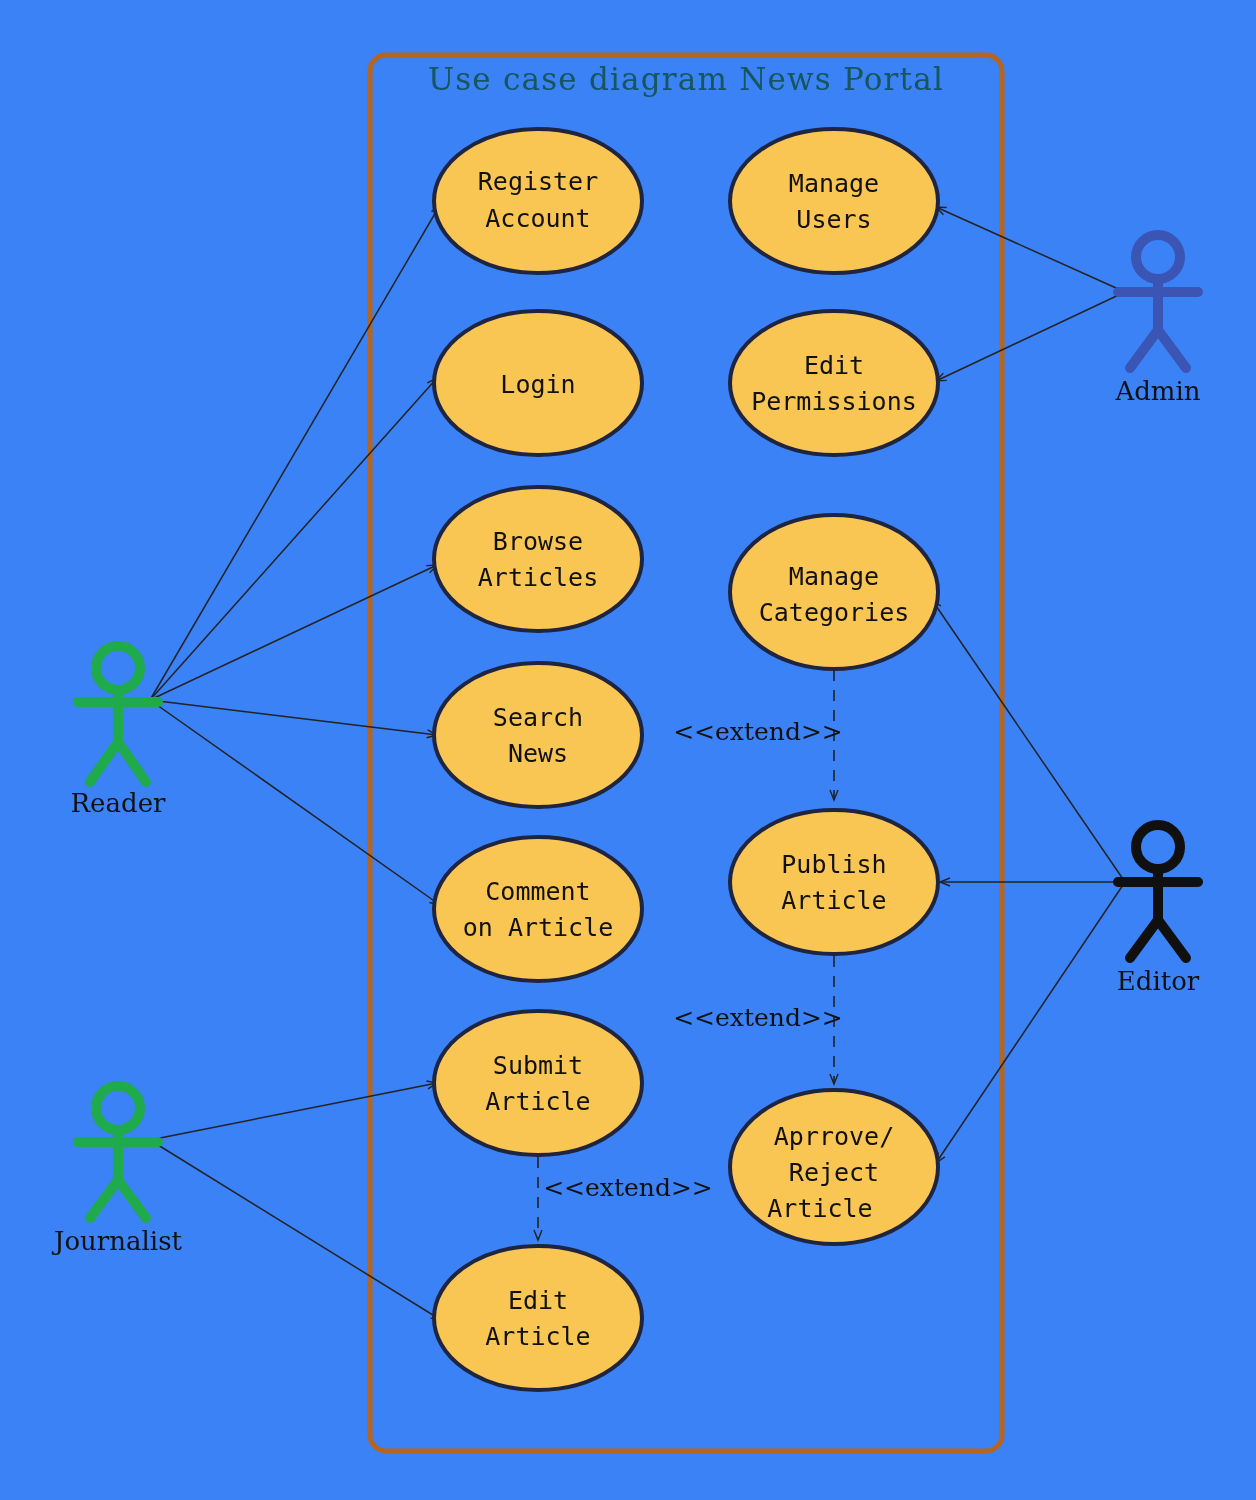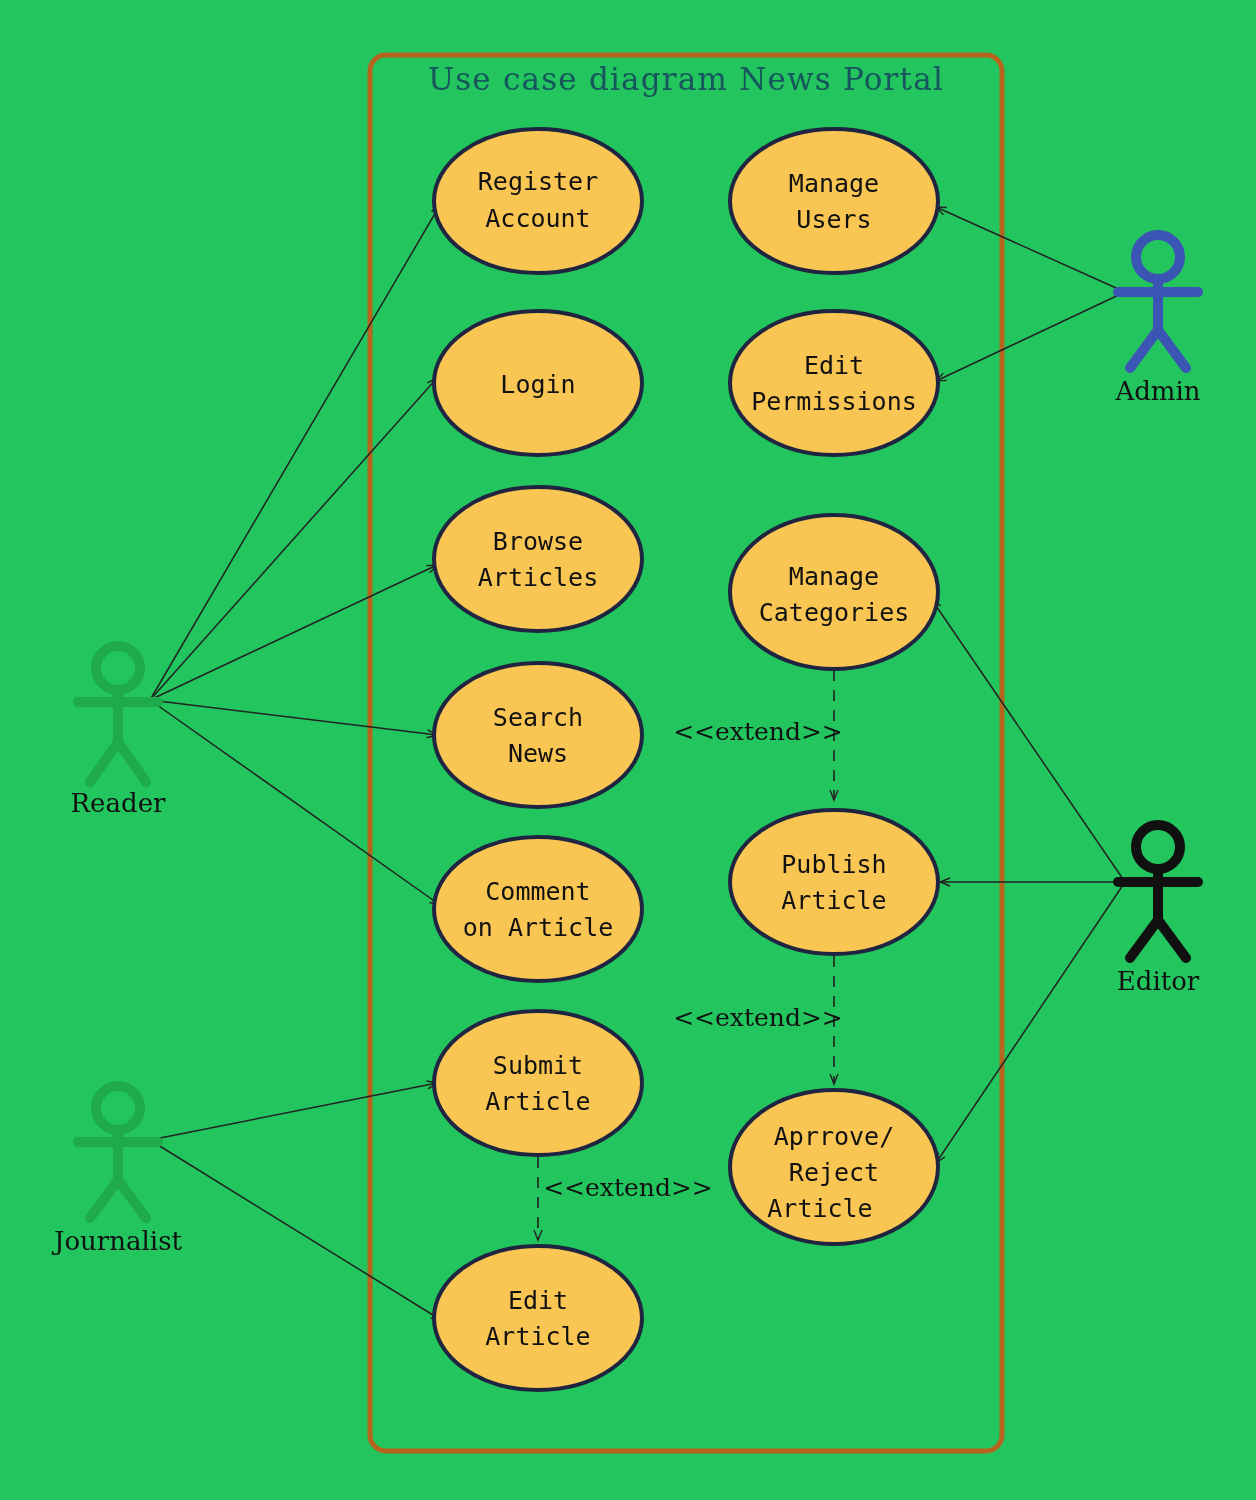--- a/index.html
+++ b/index.html
@@ -4,21 +4,21 @@
 <style>
   html, body {
     margin: 0;
     padding: 0;
     background: #ffffff;
   }
   #stage {
     position: relative;
     width: 1256px;
     height: 1500px;
-    background: #22c55e;
+    background: #3b82f6;
     font-family: "DejaVu Serif", "Liberation Serif", serif;
     overflow: hidden;
   }
   #diagram-svg {
     position: absolute;
     left: 0;
     top: 0;
     width: 1256px;
     height: 1500px;
   }

